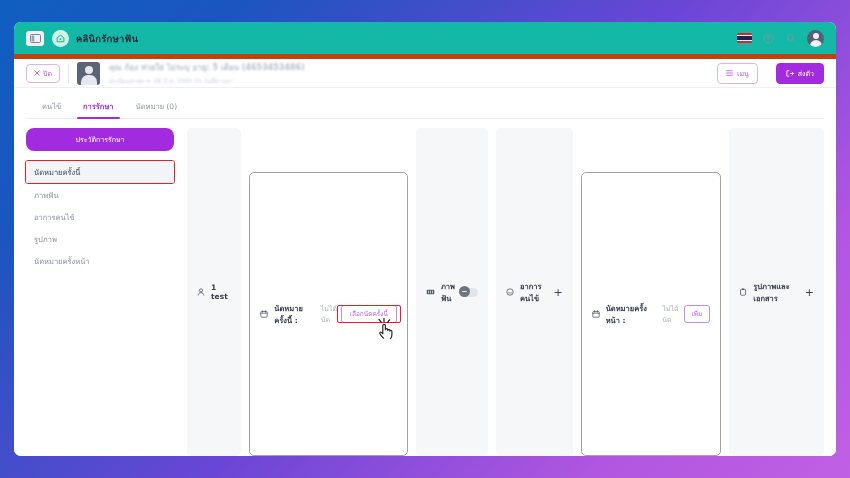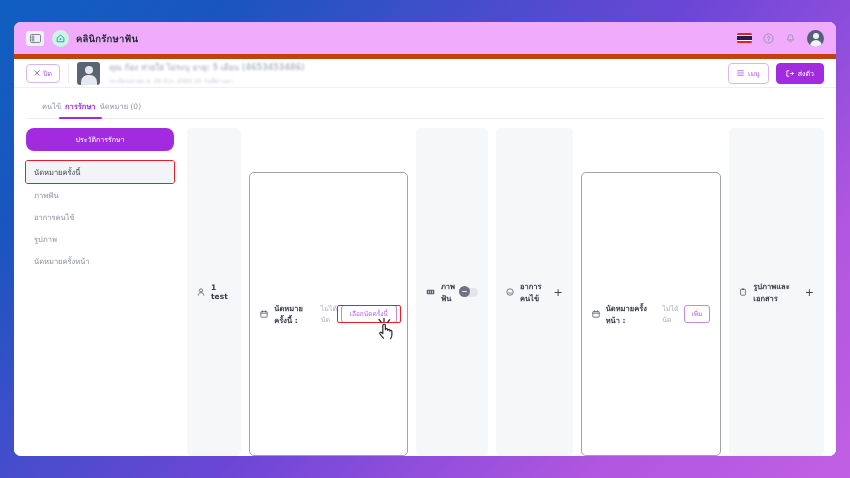--- a/index.html
+++ b/index.html
@@ -21,21 +21,21 @@
     border-radius: 7px;
     overflow: hidden;
     display: flex; flex-direction: column;
   }
 
   
   .topbar {
     height: 32px; flex: 0 0 32px;
     display: flex; align-items: center;
     padding: 0 12px;
-    background: #f0abfc;
+    background: #14b8a6;
   }
   .panel-toggle {
     width: 18px; height: 15px;
     background: #eef0f4;
     border-radius: 3px;
     display: flex; align-items: center; justify-content: center;
     margin-right: 8px;
   }
   .panel-toggle svg { display:block; }
   .brand-logo {
@@ -95,41 +95,41 @@
   .pt-avatar .p-body{position:absolute;left:4px;top:13px;width:16px;height:11px;border-radius:7px 7px 0 0;background:#e5e9ef;}
   .pt-text { margin-left: 9px; display:flex; flex-direction:column; gap:2px; }
   .pt-name {
     font-size: 8px; font-weight: bold; color: #b9bfcc;
     filter: blur(1.1px);
   }
   .pt-sub {
     font-size: 6px; color: #c9cedb;
     filter: blur(1.1px);
   }
-  .patientbar-right { margin-left:auto; display:flex; align-items:center; gap:7px; }
+  .patientbar-right { margin-left:auto; display:flex; align-items:center; gap:18px; }
   .btn-menu {
     display:flex; align-items:center; gap:4px;
     border:1px solid #d9b6f0; border-radius:4px; background:#fff;
     padding: 4px 8px; color:#b05ae0; font-size:7px;
   }
   .btn-transfer {
     display:flex; align-items:center; gap:4px;
     border:1px solid #a22be0; border-radius:4px;
     background:#a22be0; color:#fff;
     padding: 4px 9px; font-size:7px;
   }
 
   
   .content {
     flex: 1; display:flex; flex-direction:column;
     padding: 8px 12px 0 12px; background:#fff;
     overflow:hidden;
   }
   .tabs {
-    display:flex; 
+    display:flex; gap: 18px;
     border-bottom: 1px solid #e9ecf1;
     padding-left: 14px;
     flex: 0 0 auto;
   }
   .tab {
     font-size: 7.5px; color:#8b93a4; padding: 4px 2px 6px 2px;
     position: relative;
   }
   .tab.active { color:#a22be0; font-weight:bold; }
   .tab.active::after {

